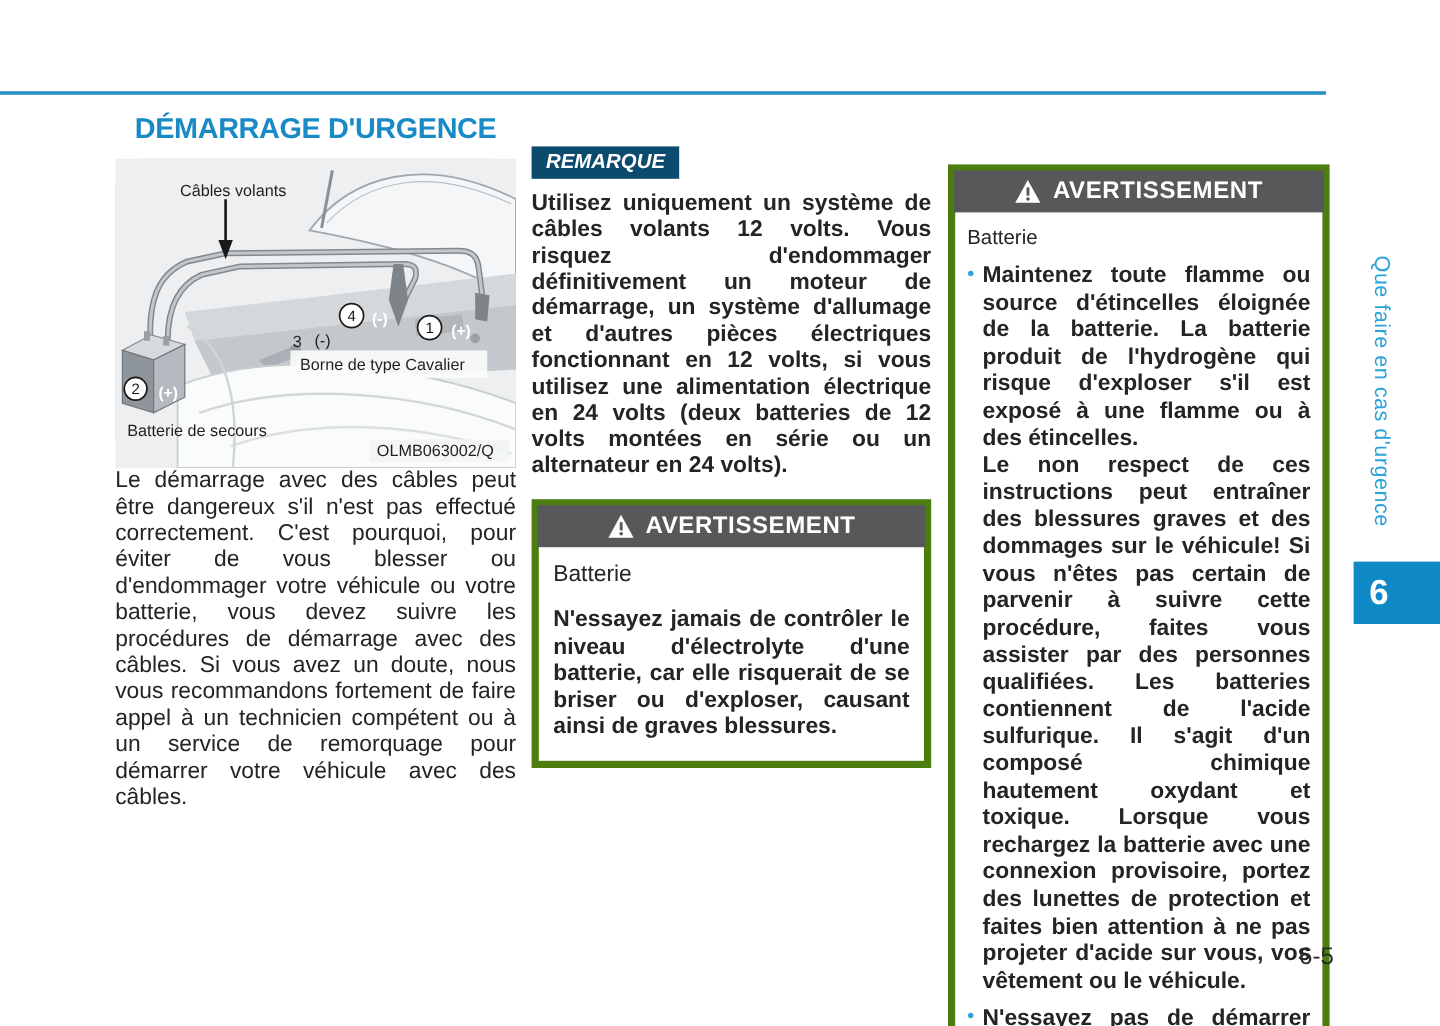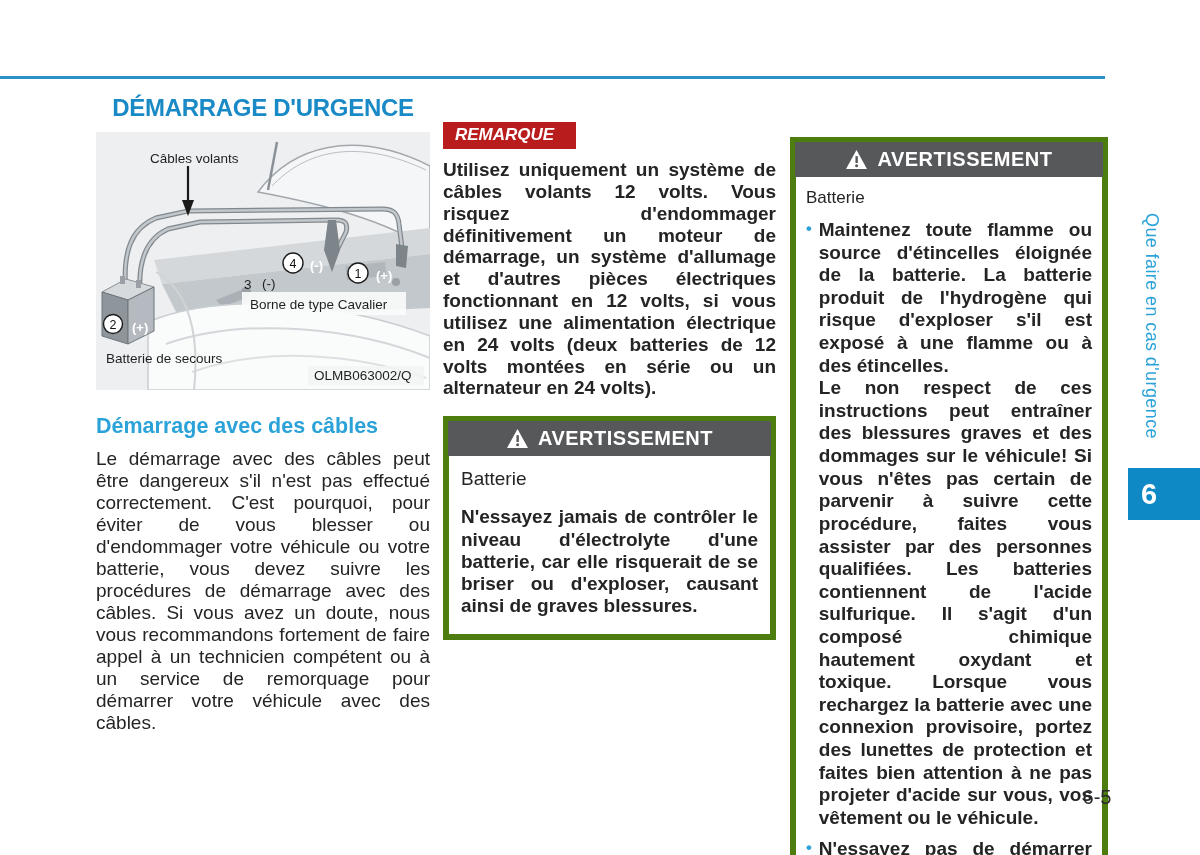--- a/index.html
+++ b/index.html
@@ -21,21 +21,21 @@
   .figure svg { display:block; width:334px; height:258px; }
   .fig-text { font-family:"Liberation Sans", sans-serif; font-size:13.5px; fill:#1f1f1f; }
   .fig-text-white { font-family:"Liberation Sans", sans-serif; font-size:13px; font-weight:bold; fill:#ffffff; }
   .callout-num { font-family:"Liberation Sans", sans-serif; font-size:12.5px; fill:#111; text-anchor:middle; }
   .para { font-size:19px; line-height:1.16; text-align:justify; }
   .intro-para { margin-top:12px; }
   .section-heading { color:#2ba2d8; font-size:21.5px; font-weight:bold; margin-top:24px; margin-bottom:9px; }
 
   
   .col-mid { position:absolute; left:443px; top:122px; width:333px; }
-  .notice-badge { display:inline-block; background:#b91c1c; color:#ffffff; font-style:italic; font-weight:bold; font-size:17px; padding:3px 22px 4px 12px; }
+  .notice-badge { display:inline-block; background:#0c4a6e; color:#ffffff; font-style:italic; font-weight:bold; font-size:17px; padding:3px 12px 4px 12px; }
   .notice-para { margin-top:10px; font-size:19px; font-weight:bold; line-height:1.15; text-align:justify; }
 
   .warnbox { border:6px solid #4d7c0f; background:#ffffff; }
   .warnbox-mid { margin-top:17px; }
   .warnbox-header { background:#57585a; color:#ffffff; height:35px; display:flex; align-items:center; justify-content:center; gap:9px; font-weight:bold; font-size:20px; letter-spacing:0.5px; margin:-1px; padding:0 4px; }
   .warn-tri { width:23px; height:21px; flex:0 0 auto; }
   .warnbox-body { padding:13px 12px 17px 12px; }
   .warn-subhead { font-size:19px; font-weight:normal; margin-bottom:12px; }
   .warn-para { font-size:19px; font-weight:bold; line-height:1.17; text-align:justify;margin-top:16px; }
 
@@ -121,21 +121,20 @@
         <text class="fig-text-white" x="280" y="148">(+)</text>
         <text class="callout-num" x="17" y="196.5">2</text>
         <text class="fig-text-white" x="36" y="200">(+)</text>
         <text class="fig-text" x="154" y="176.5">Borne de type Cavalier</text>
         <text class="fig-text" x="10" y="231">Batterie de secours</text>
         <text class="fig-text" x="218" y="248">OLMB063002/Q</text>
       </svg>
     </div>
 
 
-    <div class="section-heading">Démarrage avec des câbles</div>
 
     <p class="para">Le démarrage avec des câbles peut être dangereux s'il n'est pas effectué correctement. C'est pourquoi, pour éviter de vous blesser ou d'endommager votre véhicule ou votre batterie, vous devez suivre les procédures de démarrage avec des câbles. Si vous avez un doute, nous vous recommandons fortement de faire appel à un technicien compétent ou à un service de remorquage pour démarrer votre véhicule avec des câbles.</p>
   </div>
 
   <div class="col-mid">
     <span class="notice-badge">REMARQUE</span>
     <p class="notice-para">Utilisez uniquement un système de câbles volants 12 volts. Vous risquez d'endommager définitivement un moteur de démarrage, un système d'allumage et d'autres pièces électriques fonctionnant en 12 volts, si vous utilisez une alimentation électrique en 24 volts (deux batteries de 12 volts montées en série ou un alternateur en 24 volts).</p>
 
     <div class="warnbox warnbox-mid">
       <div class="warnbox-header">

